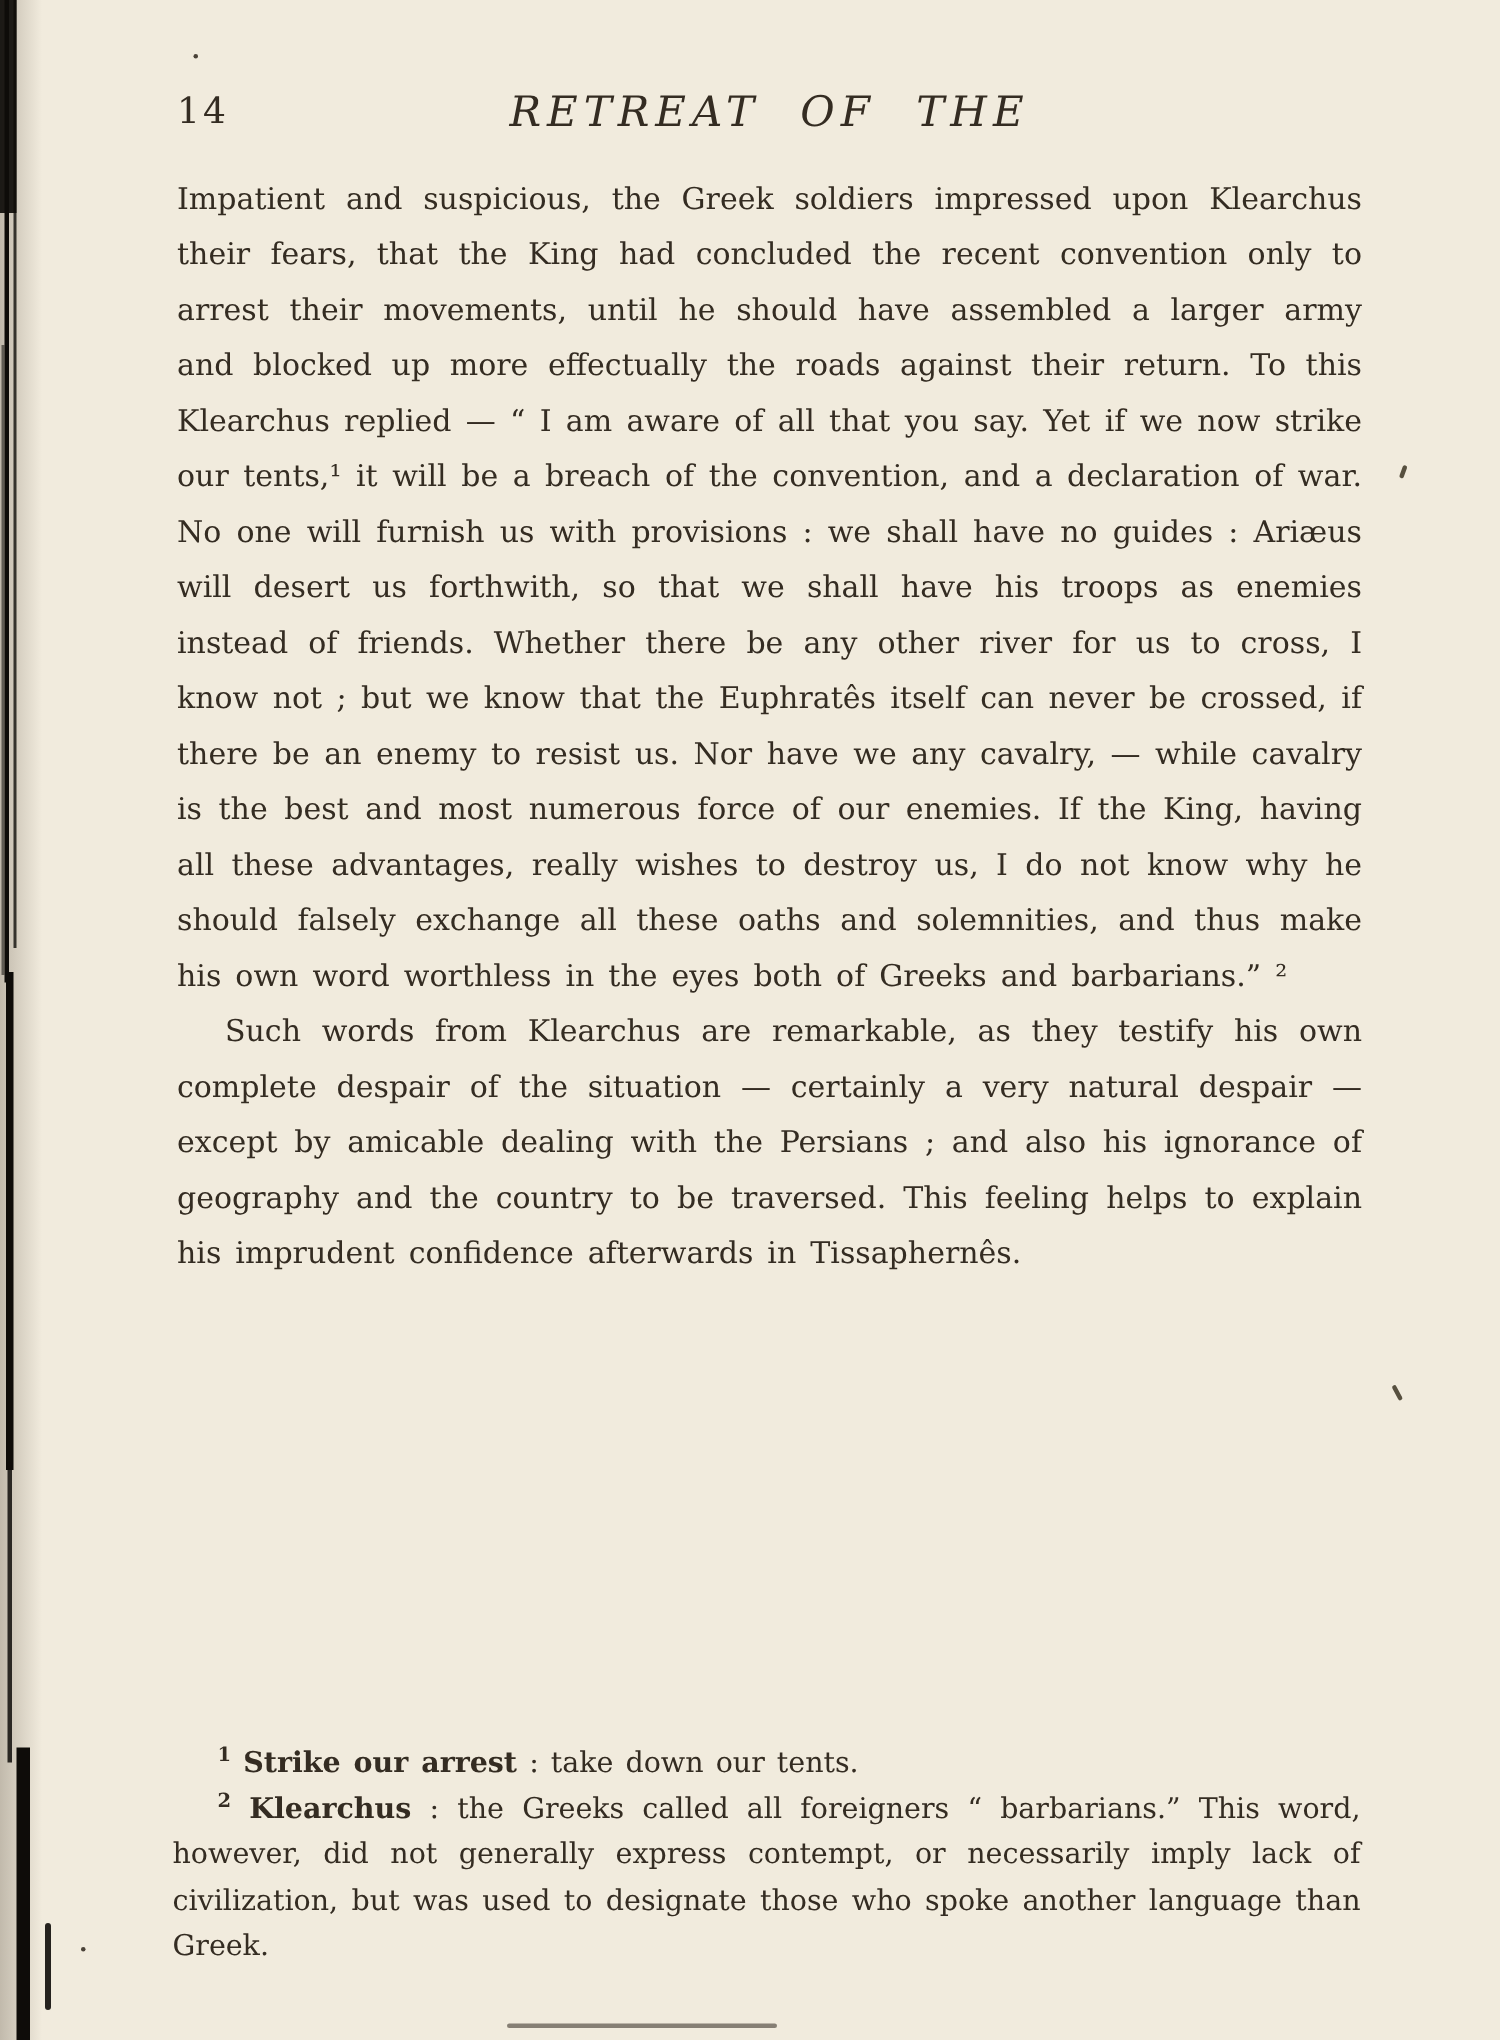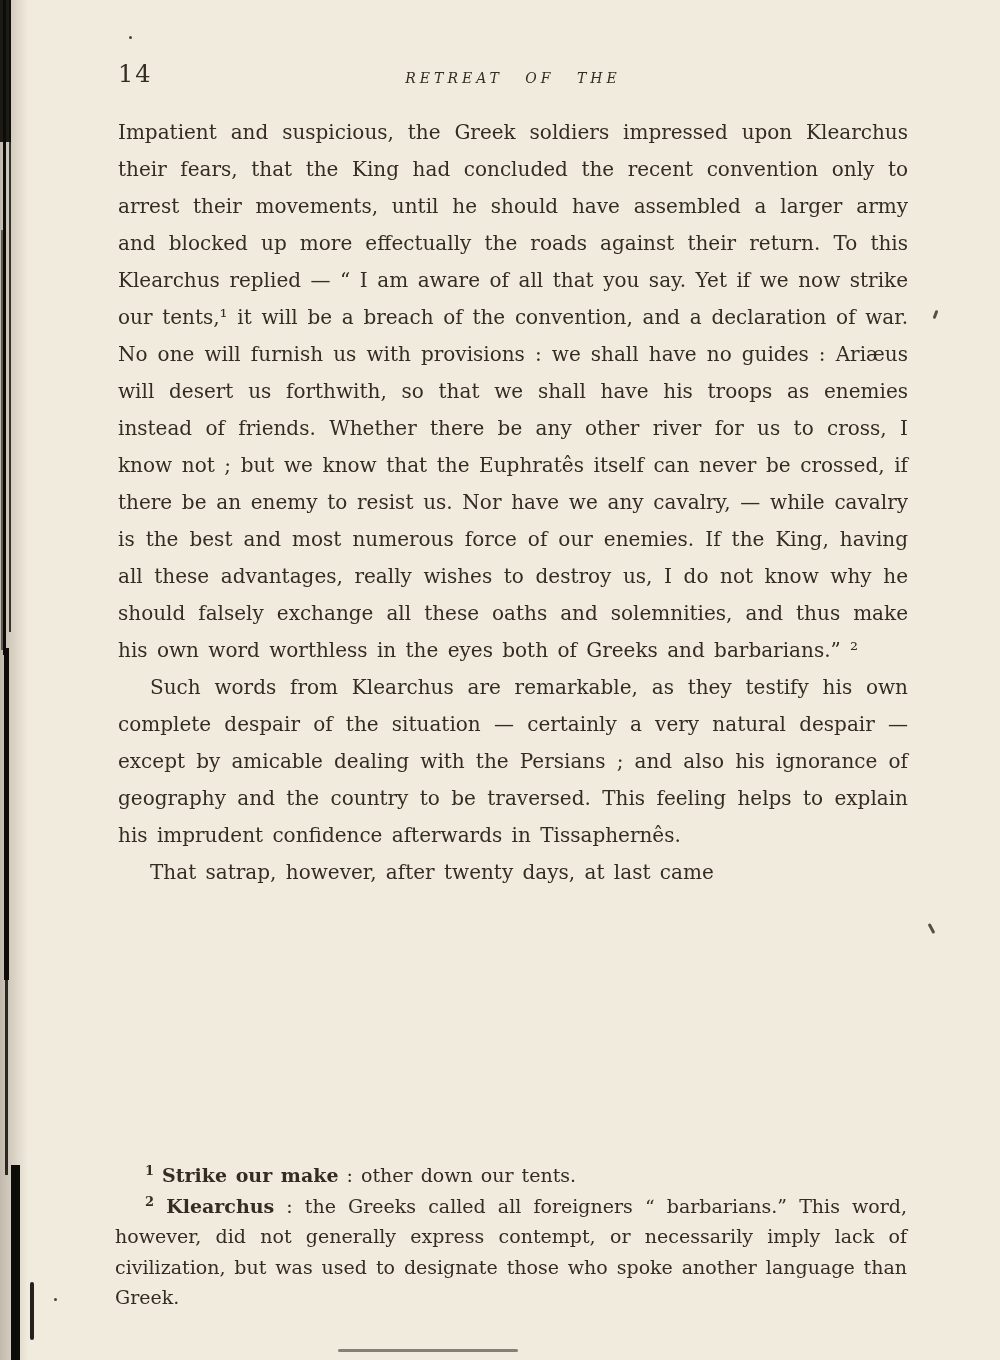--- a/index.html
+++ b/index.html
@@ -48,24 +48,23 @@
     height: 32px;
   }
   .page-number {
     position: absolute; left: 0; top: 2px;
     font-size: 24px; letter-spacing: 2px;
   }
   .running-title {
     position: absolute; left: 0; right: 0; top: 0;
     text-align: center;
     font-style: italic;
-    font-size: 14px;
+    font-size: 28px;
     letter-spacing: 4px;
     word-spacing: 14px;
-    margin-top: 12px;
   }
 
   .body-text {
     position: absolute;
     top: 114px; left: 118px; width: 790px;
     font-size: 20px;
     line-height: 37px;
     text-align: justify;
     word-spacing: 3px;
   }
@@ -110,21 +109,20 @@
   <div class="smudge"></div>
 
   <header class="page-header">
     <span class="page-number">14</span>
     <span class="running-title">RETREAT OF THE</span>
   </header>
 
   <main class="body-text">
     <p class="para">Impatient and suspicious, the Greek soldiers impressed upon Klearchus their fears, that the King had concluded the recent convention only to arrest their movements, until he should have assembled a larger army and blocked up more effectually the roads against their return. To this Klearchus replied — “ I am aware of all that you say. Yet if we now strike our tents,¹ it will be a breach of the convention, and a declaration of war. No one will furnish us with provisions : we shall have no guides : Ariæus will desert us forthwith, so that we shall have his troops as enemies instead of friends. Whether there be any other river for us to cross, I know not ; but we know that the Euphratês itself can never be crossed, if there be an enemy to resist us. Nor have we any cavalry, — while cavalry is the best and most numerous force of our enemies. If the King, having all these advantages, really wishes to destroy us, I do not know why he should falsely exchange all these oaths and solemnities, and thus make his own word worthless in the eyes both of Greeks and barbarians.” ²</p>
     <p class="para indent">Such words from Klearchus are remarkable, as they testify his own complete despair of the situation — certainly a very natural despair — except by amicable dealing with the Persians ; and also his ignorance of geography and the country to be traversed. This feeling helps to explain his imprudent confidence afterwards in Tissaphernês.</p>
-    <p class="para indent">That satrap, however, after twenty days, at last came</p>
   </main>
 
   <footer class="footnotes">
-    <p><sup class="fn-marker">1</sup> <b class="fn-lead">Strike our make</b> <span class="fn-text">: other down our tents.</span></p>
+    <p><sup class="fn-marker">1</sup> <b class="fn-lead">Strike our arrest</b> <span class="fn-text">: take down our tents.</span></p>
     <p><sup class="fn-marker">2</sup> <b class="fn-lead">Klearchus</b> <span class="fn-text">: the Greeks called all foreigners “ barbarians.” This word, however, did not generally express contempt, or necessarily imply lack of civilization, but was used to designate those who spoke another language than Greek.</span></p>
   </footer>
 
 </div>
 
 </body></html>

